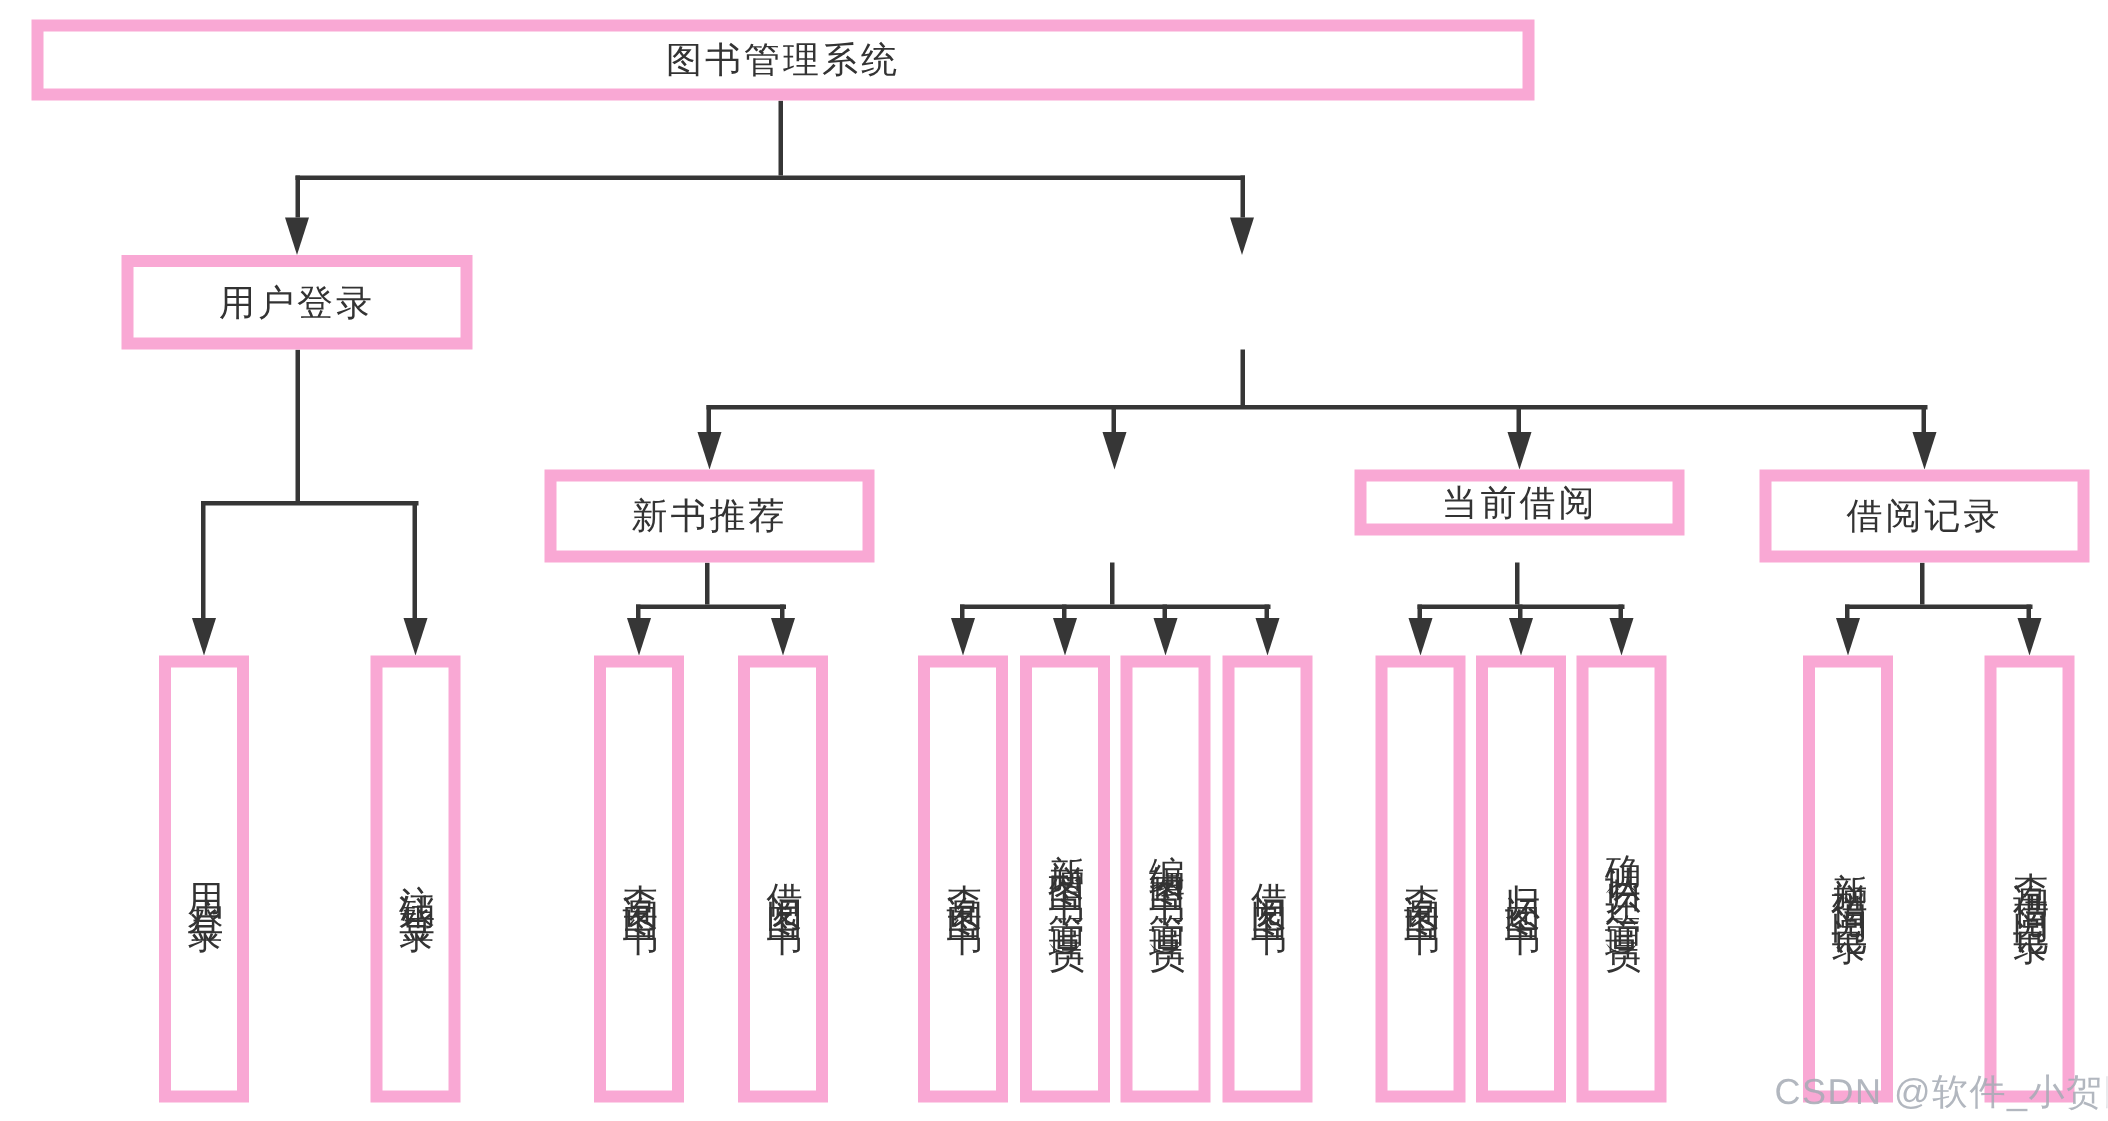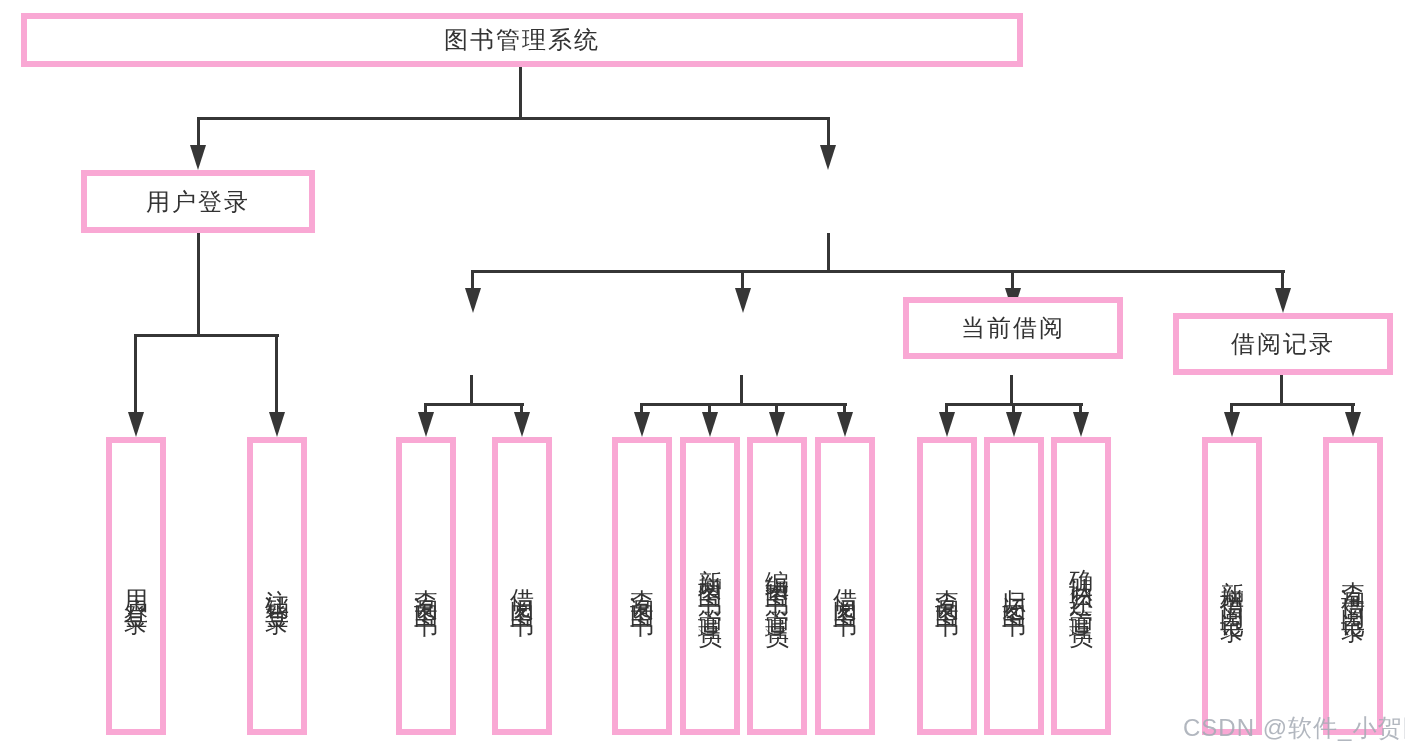--- a/index.html
+++ b/index.html
@@ -2,31 +2,31 @@
 <html><head>
 <meta charset="utf-8">
 <style>
   html,body{margin:0;padding:0;background:#ffffff;}
   .canvas{
     position:relative;width:1405px;height:747px;background:#ffffff;overflow:hidden;
     font-family:"Liberation Sans",sans-serif;color:#333333;
   }
   
   .node{
-    position:absolute;box-sizing:border-box;border:6px solid #f9a8d4;background:#ffffff;
+    position:absolute;box-sizing:border-box;border:8px solid #f9a8d4;background:#ffffff;
     display:flex;align-items:center;justify-content:center;
   }
   .node span{font-size:24px;letter-spacing:2px;color:#333333;white-space:nowrap;}
   .leaf span{writing-mode:vertical-rl;text-orientation:mixed;letter-spacing:8px;line-height:1;white-space:normal;}
   .pos-root{left:21px;top:13px;width:1002px;height:54px;}
   .pos-l2a{left:81px;top:170px;width:234px;height:63px;}
   .pos-l2b{left:711px;top:170px;width:234px;height:63px;}
   .pos-l3a{left:363px;top:313px;width:220px;height:62px;}
   .pos-l3b{left:633px;top:313px;width:220px;height:62px;}
-  .pos-l3c{left:903px;top:297px;width:220px;height:62px;}
+  .pos-l3c{left:903px;top:313px;width:220px;height:44px;}
   .pos-l3d{left:1173px;top:313px;width:220px;height:62px;}
   .leaf{top:437px;width:60px;height:298px;}
   .pos-f1{left:106px;}  .pos-f2{left:247px;}
   .pos-f3{left:396px;}  .pos-f4{left:492px;}
   .pos-f5{left:612px;}  .pos-f6{left:680px;}  .pos-f7{left:747px;}  .pos-f8{left:815px;}
   .pos-f9{left:917px;}  .pos-f10{left:984px;} .pos-f11{left:1051px;}
   .pos-f12{left:1202px;}.pos-f13{left:1323px;}
   
   .vline{position:absolute;width:3px;background:#363636;}
   .hline{position:absolute;height:3px;background:#363636;}
@@ -136,20 +136,23 @@
   <div class="arr a-f12"></div>
   <div class="vline c-d-f13"></div>
   <div class="arr a-f13"></div>
 
   <div class="node pos-root">
     <span>图书管理系统</span>
   </div>
   <div class="node pos-l2a">
     <span>用户登录</span>
   </div>
+  <div class="node pos-l3a">
+    <span>新书推荐</span>
+  </div>
   <div class="node pos-l3c">
     <span>当前借阅</span>
   </div>
   <div class="node pos-l3d">
     <span>借阅记录</span>
   </div>
 
   <div class="node leaf pos-f1">
     <span>用户登录</span>
   </div>

